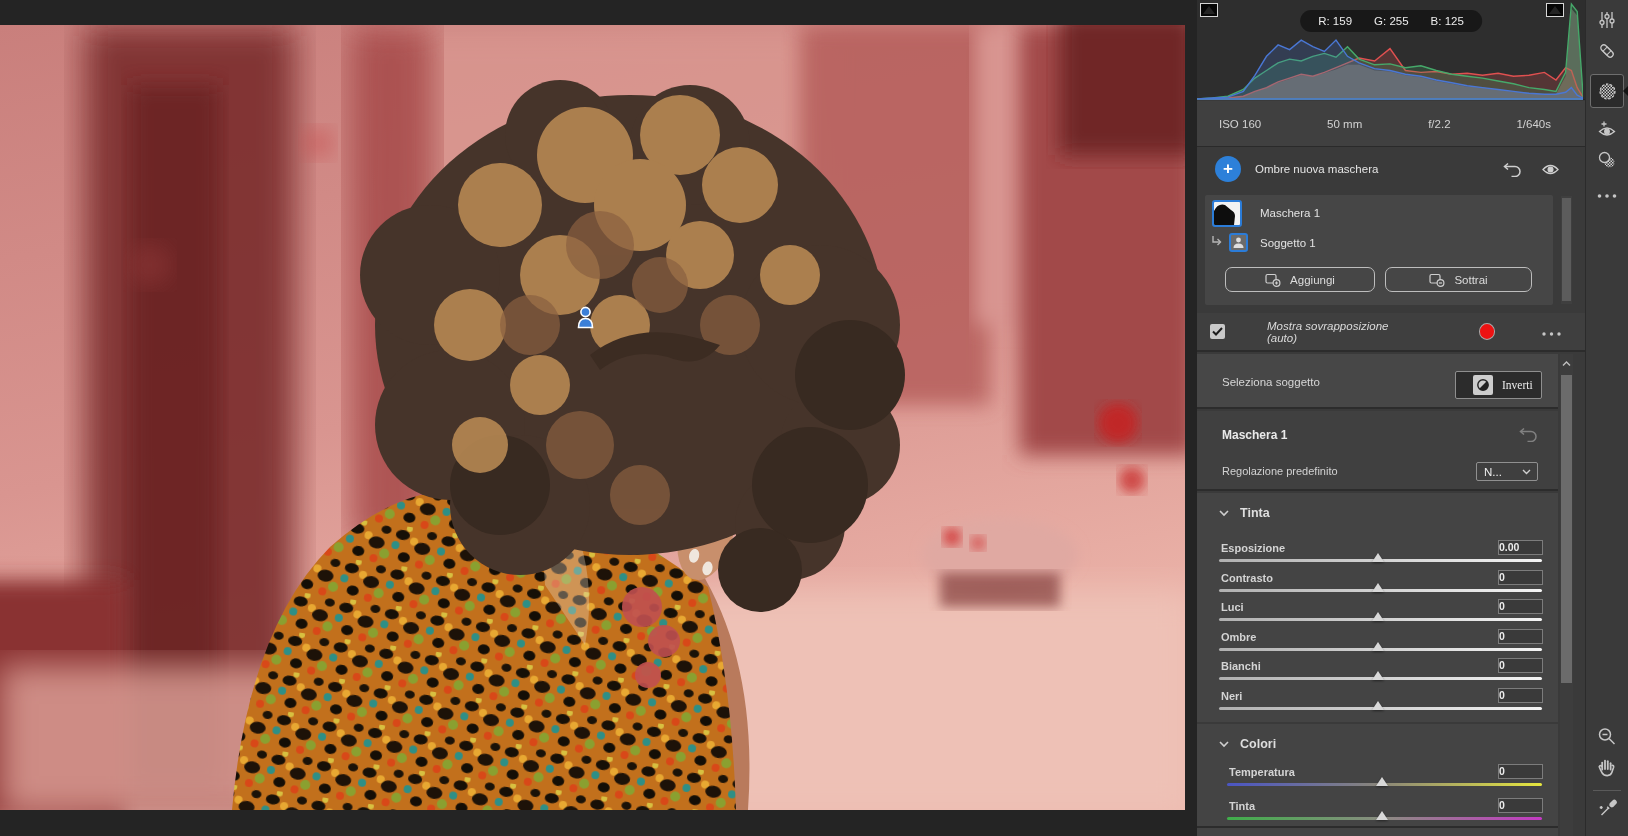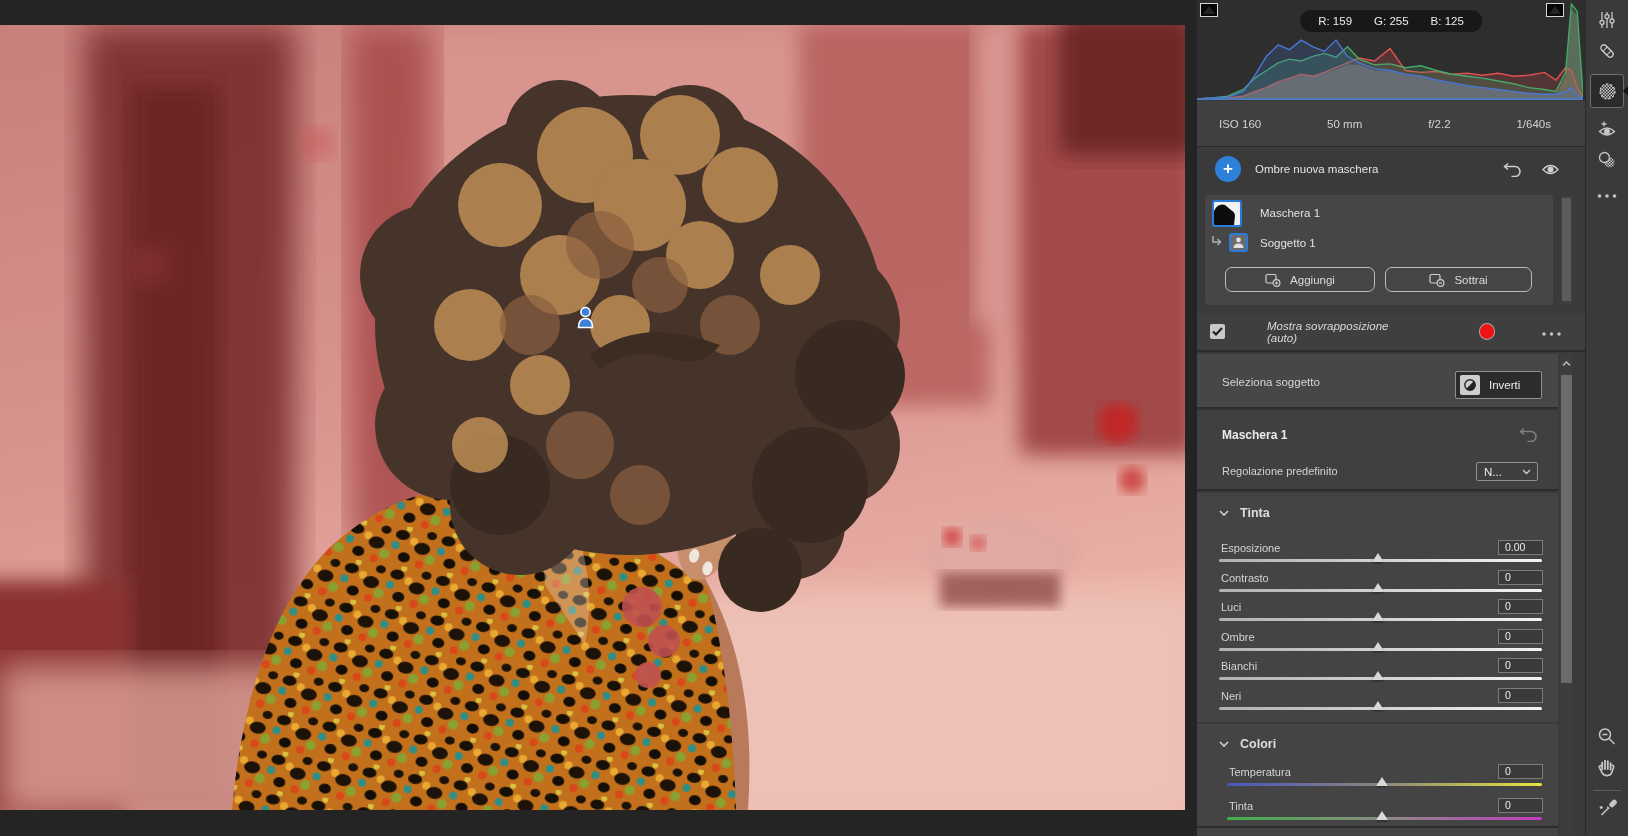--- a/index.html
+++ b/index.html
@@ -68,44 +68,44 @@
   #overlay-row .spacer { flex:1; }
   #overlay-swatch { width:17px; height:17px; border-radius:50%; background:#ee1212;
                     border:1px solid #a8a8a8; cursor:pointer; }
   #overlay-more { margin-left:15px; cursor:pointer; }
 
   .sect { position:absolute; left:0; width:361px; background:#444444; }
   #sec-select { top:354px; height:55px; background:#474747; border-bottom:2px solid #2c2c2c; }
   #select-label { position:absolute; left:25px; top:22px; color:#d6d6d6; }
   #invert-btn { position:absolute; left:258px; top:17px; width:87px; height:28px; background:#2c2c2c;
                 border:1px solid #8f8f8f; border-radius:2px; display:flex; align-items:center;
-                padding-left:4px; gap:9px; cursor:pointer; color:#ececec; }
+                padding-left:17px; gap:9px; cursor:pointer; color:#ececec;font-family:Liberation Serif, serif; }
   #invert-btn .cell { width:20px; height:20px; background:#cdcdcd; border-radius:2px; display:flex;
                       align-items:center; justify-content:center; }
 
   #sec-settings { top:411px; height:80px; background:#404040; border-bottom:2px solid #2c2c2c; }
   #settings-title { position:absolute; left:25px; top:17px; font-weight:bold; font-size:12px; color:#eaeaea; }
   #settings-undo { position:absolute; right:20px; top:16px; opacity:.45; cursor:pointer; }
   #preset-label { position:absolute; left:25px; top:54px; color:#d2d2d2; font-size:11px; }
   #preset-dd { position:absolute; right:20px; top:51px; width:62px; height:19px; background:#3f3f3f;
                border:1px solid #909090; border-radius:2px; display:flex; align-items:center;
                justify-content:space-between; padding:0 6px 0 7px; cursor:pointer; color:#efefef; }
 
   #sec-luce { top:493px; height:229px; }
   #sec-colori { top:724px; height:112px; }
   .sec-head { position:absolute; left:22px; top:13px; display:flex; align-items:center; gap:11px;
               font-weight:bold; font-size:12.5px; color:#dedede; cursor:pointer; }
-  .slist { position:absolute; left:0; right:0; }
+  .slist { position:absolute; left:0; right:0;font-weight:bold; }
   #sec-luce .slist { top:47px; } #sec-colori .slist { top:40px;margin-left:8px; }
   .srow { position:relative; height:29.5px; }
   #sec-colori .srow { height:34px; }
   .srow .lab { position:absolute; left:24px; top:2px; font-size:11px; color:#d4d4d4; }
   .srow .val { position:absolute; right:15px; top:0; width:45px; height:15px; background:#3a3a3a;
                border:1px solid #7c7c7c; color:#ececec; font-size:10.5px; line-height:13px;
-               padding-left:6px; }
+               }
   .srow .track { position:absolute; left:22px; right:16px; top:19px; height:3px; border-radius:2px;
                  background:linear-gradient(90deg,#b0b0b0,#f4f4f4); cursor:pointer; }
   .track.temp { background:linear-gradient(90deg,#4a55c4,#8c8878,#e6e63e); }
   .track.tint { background:linear-gradient(90deg,#3fae4a,#8c8c82,#c43ac4); }
   .srow .thumb { position:absolute; left:50%; transform:translateX(-50%); top:13px; width:0; height:0;
                  border-left:6px solid transparent; border-right:6px solid transparent;
                  border-bottom:9px solid #d8d8d8; cursor:pointer;
                  filter:drop-shadow(0 1px 1px rgba(0,0,0,.45)); }
   #colori-sep { position:absolute; left:0; top:102px; width:361px; height:2px; background:#2c2c2c; }
 

